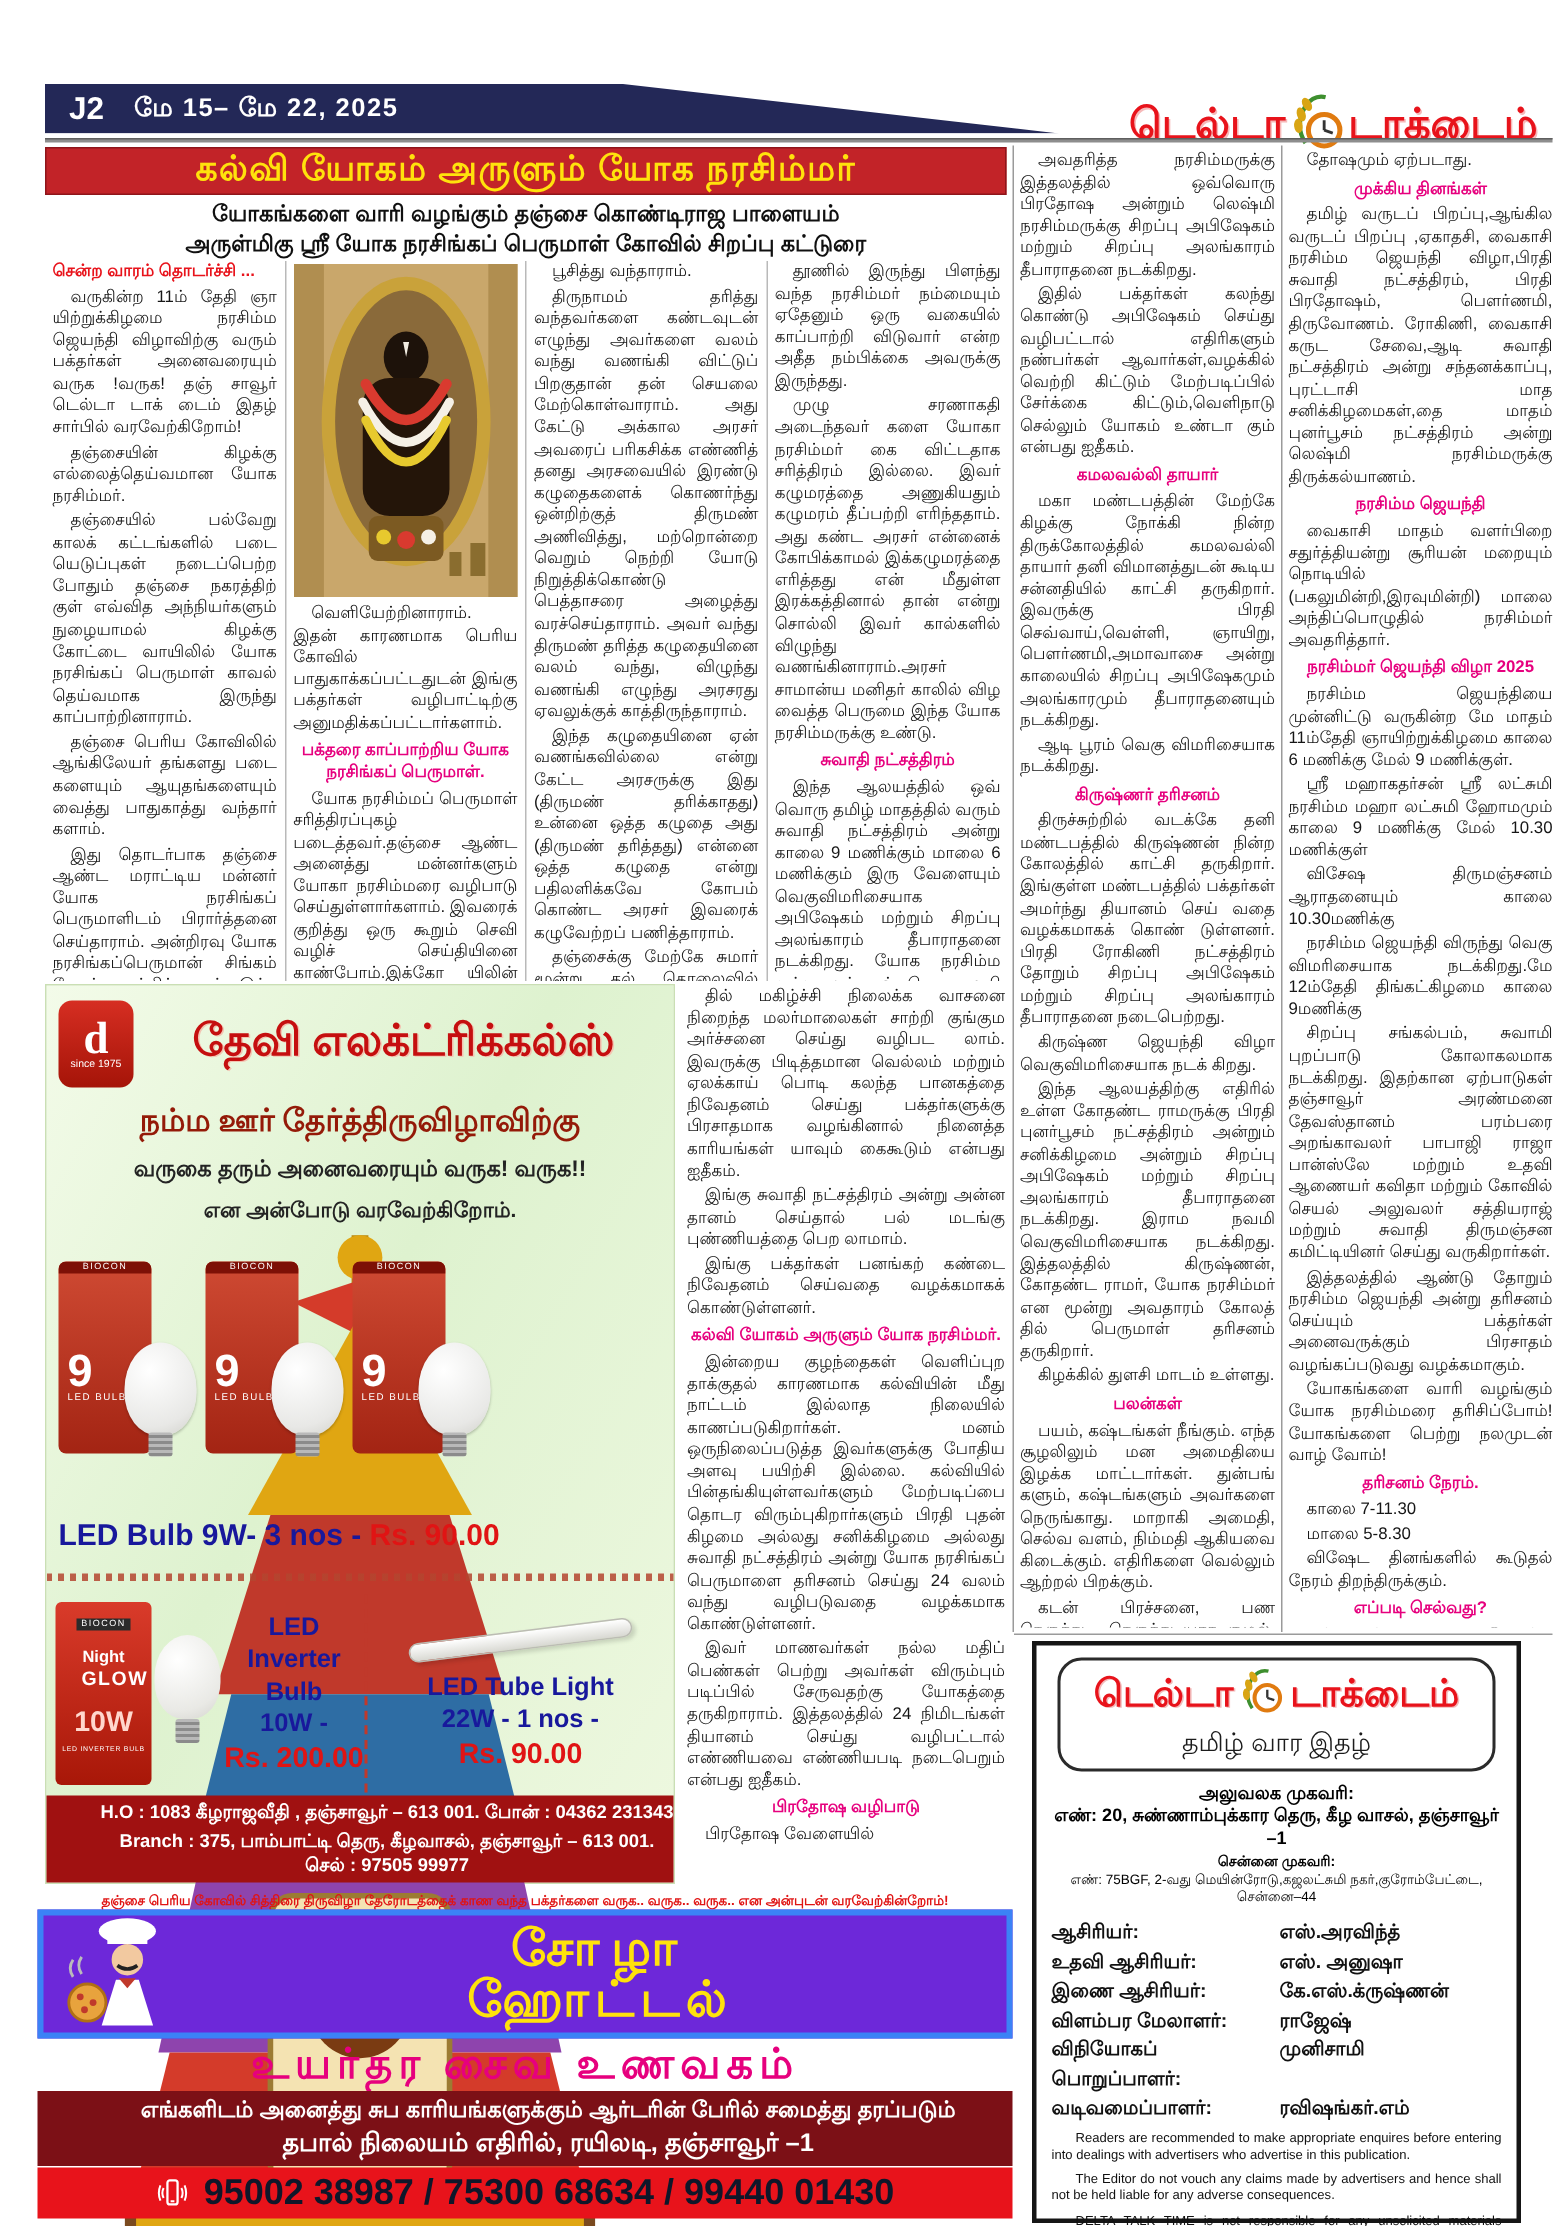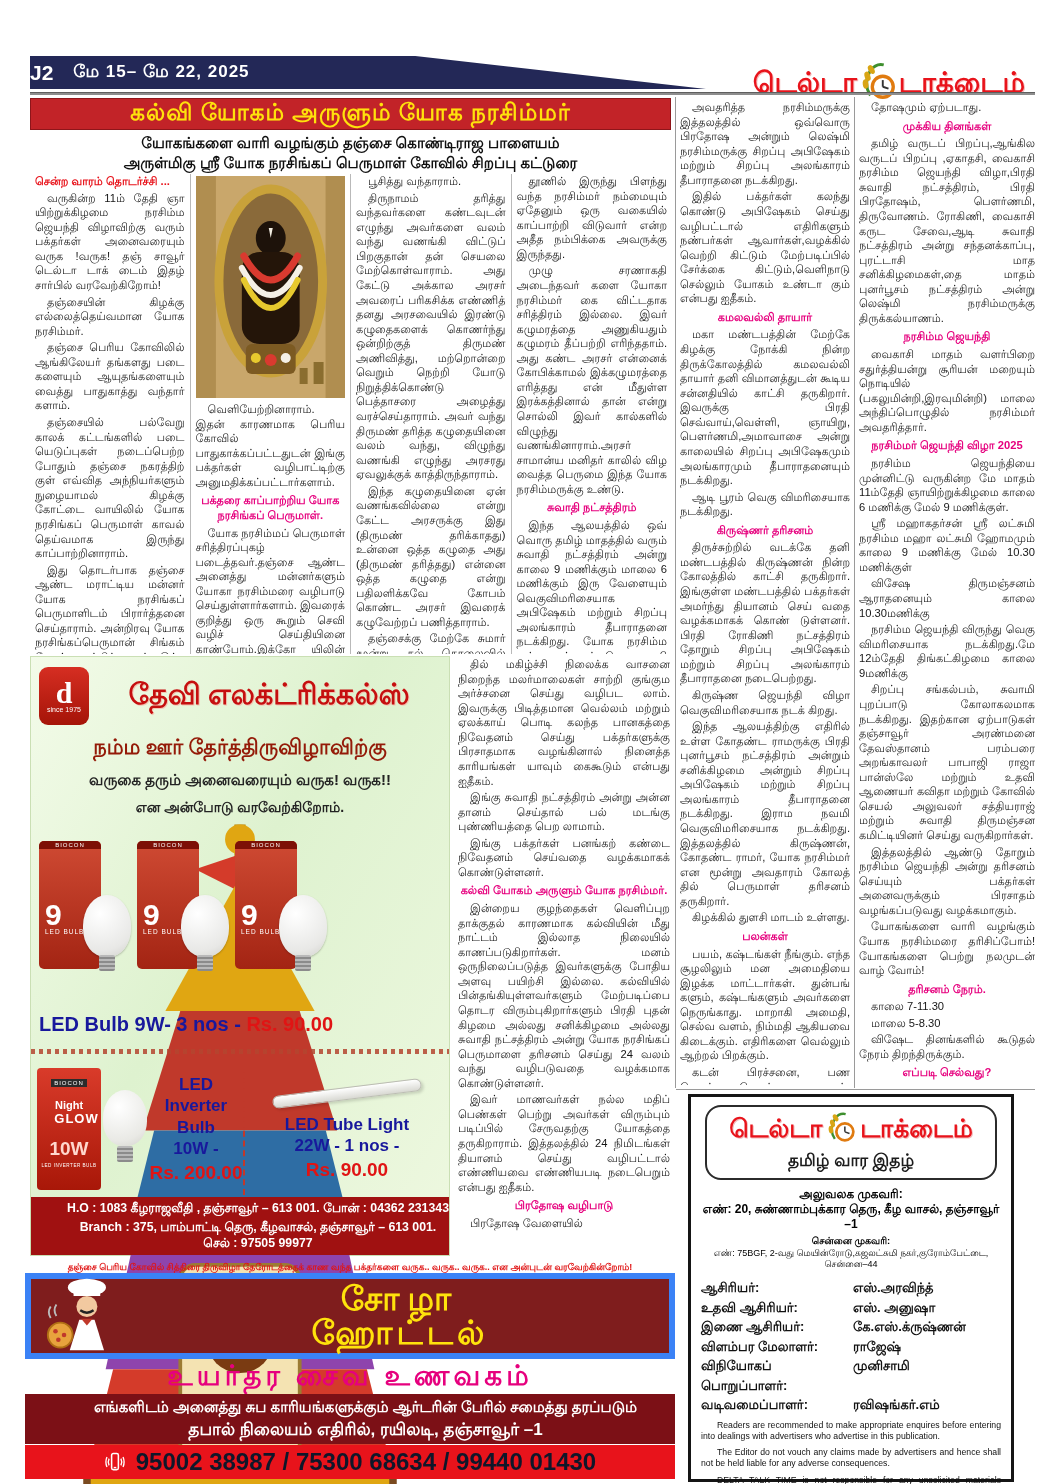--- a/index.html
+++ b/index.html
@@ -5,21 +5,21 @@
   * { margin:0; padding:0; box-sizing:border-box; }
   html,body { background:#e9e9e9; }
   .page { position:relative; width:1040px; height:1484px; background:#ffffff;
           font-family:"Liberation Sans","DejaVu Sans",sans-serif; overflow:hidden;
           margin:0 auto; }
   .abs { position:absolute; }
 
   
   .navy { left:30px; top:56px; width:676px; height:33px; background:#232857;
           clip-path:polygon(0 0,57% 0,100% 100%,0 100%);
-          display:flex; align-items:center; gap:20px; padding-left:0; color:#fff; }
+          display:flex; align-items:center; gap:20px; padding-left:16px; color:#fff; }
   .pageno { font-size:21px; font-weight:800; }
   .issuedate { font-size:17px; font-weight:800; letter-spacing:1px; }
   .masthead { left:793px; top:60px; width:232px; height:48px; display:flex;
               align-items:center; justify-content:flex-end; }
   .mh-txt { font-size:28px; font-weight:800; color:#e8131b; text-shadow:1px 1px 0 #f6b9b9; }
   .grayrule { left:30px; top:92px; width:1005px; height:3px; background:#8d8d8d; border-top:1px solid #5f5f5f; }
 
   
   .titlebanner { left:30px; top:98px; width:641px; height:32px; background:#c22328;
                  border:1px solid #8e151a; color:#ffe20c; font-size:23px; font-weight:800;
@@ -99,43 +99,43 @@
   .tube { width:150px; height:13px; margin:10px auto 14px;
           background:linear-gradient(#ffffff,#d8d8d2); border:1px solid #bcbcb4;
           border-radius:7px; transform:rotate(-7deg); box-shadow:2px 2px 3px rgba(0,0,0,.15); }
   .adaddr { position:absolute; left:0; bottom:0; width:100%; height:58px; background:#a01111;
             color:#fff; display:flex; flex-direction:column; justify-content:center; gap:3px;
             text-align:center; font-weight:700; font-size:12.3px;padding-left:36px; }
 
   
   .hotelnote { left:25px; top:1262px; width:650px; text-align:center; font-size:9px;
                font-weight:700; color:#e01414; }
-  .hotelmain { left:25px; top:1273px; width:650px; height:86px; background:#7f1d1d;
-               border:6px solid #3b82f6; display:flex; align-items:center; }
+  .hotelmain { left:25px; top:1273px; width:650px; height:86px; background:#6d28d9;
+               border:4px solid #3b82f6; display:flex; align-items:center; }
   .chefwrap { width:92px; height:80px; margin-left:8px; flex:none; }
   .hotelname { flex:1; text-align:center; color:#ffe20c; font-weight:800; line-height:1.02; }
   .hn1 { font-size:33px; letter-spacing:8px; }
   .hn2 { font-size:33px; letter-spacing:4px; }
   .vegline { left:25px; top:1360px; width:650px; text-align:center; color:#e6007e;
              font-size:28px; font-weight:800; letter-spacing:4px; }
   .hotelinfo { left:25px; top:1394px; width:650px; height:50px; background:#7c1016; color:#fff;
                text-align:center; display:flex; flex-direction:column; justify-content:center; gap:2px;padding-left:31px; }
   .hi1 { font-size:15px; font-weight:700; }
   .hi2 { font-size:17px; font-weight:800; }
   .phonebar { left:25px; top:1445px; width:650px; height:34px; background:#e8131b; color:#0f172a;
               display:flex; align-items:center; justify-content:center; gap:10px;
               font-size:24px; font-weight:800; }
 
   
   .deltabox { left:688px; top:1094px; width:326px; height:388px; border:3px solid #151515;
               background:#fff; padding:8px 10px; }
   .dlogo { border:2px solid #2b2b2b; border-radius:16px; padding:4px 6px 6px; margin:0 4px; text-align:center; }
   .dlrow { display:flex; align-items:center; justify-content:center; gap:2px; }
   .dltext { font-size:25px; font-weight:800; color:#e8131b; text-shadow:1px 1px 0 #f2bcbc; }
-  .dtag { font-size:17px; font-weight:700; color:#1c1c1c; margin-top:2px; }
+  .dtag { font-size:17px; font-weight:400; color:#1c1c1c; margin-top:2px; }
   .daddr1l { font-size:12px; font-weight:700; text-align:center; margin-top:7px; }
   .daddr1  { font-size:12px; font-weight:700; text-align:center; }
   .daddr2l { font-size:9.5px; font-weight:700; text-align:center; margin-top:4px; }
   .daddr2  { font-size:9px; text-align:center; }
   .staff { margin-top:8px; }
   .srow { display:flex; font-size:13px; font-weight:700; line-height:1.5; color:#111; }
   .slabel { width:152px; flex:none; }
   .disc { margin-top:5px; font-size:8.7px; text-align:justify; text-indent:16px; line-height:1.3; color:#111; }
 </style>
 </head>
@@ -170,22 +170,22 @@
   <div class="abs subtitle">
     <div>யோகங்களை வாரி வழங்கும் தஞ்சை கொண்டிராஜ பாளையம்</div>
     <div>அருள்மிகு ஸ்ரீ யோக நரசிங்கப் பெருமாள் கோவில் சிறப்பு கட்டுரை</div>
   </div>
 
   <div class="abs cols4">
     <div class="ncol newscol">
         <div class="blk-red">சென்ற வாரம் தொடர்ச்சி ...</div>
         <div class="blk-p">வருகின்ற 11ம் தேதி ஞா யிற்றுக்கிழமை நரசிம்ம ஜெயந்தி விழாவிற்கு வரும் பக்தர்கள் அனைவரையும் வருக !வருக! தஞ் சாவூர் டெல்டா டாக் டைம் இதழ் சார்பில் வரவேற்கிறோம்!</div>
         <div class="blk-p">தஞ்சையின் கிழக்கு எல்லைத்தெய்வமான யோக நரசிம்மர்.</div>
+        <div class="blk-p">தஞ்சையில் பல்வேறு காலக் கட்டங்களில் படை யெடுப்புகள் நடைப்பெற்ற போதும் தஞ்சை நகரத்திற் குள் எவ்வித அந்நியர்களும் நுழையாமல் கிழக்கு கோட்டை வாயிலில் யோக நரசிங்கப் பெருமாள் காவல் தெய்வமாக இருந்து காப்பாற்றினாராம்.</div>
         <div class="blk-p">தஞ்சை பெரிய கோவிலில் ஆங்கிலேயர் தங்களது படை களையும் ஆயுதங்களையும் வைத்து பாதுகாத்து வந்தார் களாம்.</div>
-        <div class="blk-p">தஞ்சையில் பல்வேறு காலக் கட்டங்களில் படை யெடுப்புகள் நடைப்பெற்ற போதும் தஞ்சை நகரத்திற் குள் எவ்வித அந்நியர்களும் நுழையாமல் கிழக்கு கோட்டை வாயிலில் யோக நரசிங்கப் பெருமாள் காவல் தெய்வமாக இருந்து காப்பாற்றினாராம்.</div>
         <div class="blk-p">இது தொடர்பாக தஞ்சை ஆண்ட மராட்டிய மன்னர் யோக நரசிங்கப் பெருமாளிடம் பிரார்த்தனை செய்தாராம். அன்றிரவு யோக நரசிங்கப்பெருமான் சிங்கம் போன்று கர்ஜித்தாராம். இந்த கர்ஜனையை கேட்ட ஆங்கிலேய படைவீரர்கள் அனைவரும் தங்களது ஆயுதங்களுடன் பெரிய கோவிலை விட்டு வெளியே வந்து விட்டார்களாம். தஞ்சை பெரிய கோவிலில் கூடாரம் அமைத்து தங்கி யிருந்த ஆங்கிலேய படைவீரர்களை யோக நரசிங்கப்பெருமான்</div>
       </div>
     <div class="ncol newscol">
       <svg class="photo" viewBox="0 0 150 222" preserveAspectRatio="none">
         <rect width="150" height="222" fill="#c9a76b"></rect>
         <rect x="0" y="0" width="20" height="222" fill="#b08e50"></rect>
         <rect x="130" y="0" width="20" height="222" fill="#b08e50"></rect>
         <ellipse cx="75" cy="105" rx="52" ry="92" fill="#8a6a3a" stroke="#c9a23a" stroke-width="9"></ellipse>
         <ellipse cx="75" cy="62" rx="15" ry="17" fill="#1d120a"></ellipse>
         <path d="M73 52 L77 52 L75 62 Z" fill="#f2ede2"></path>

